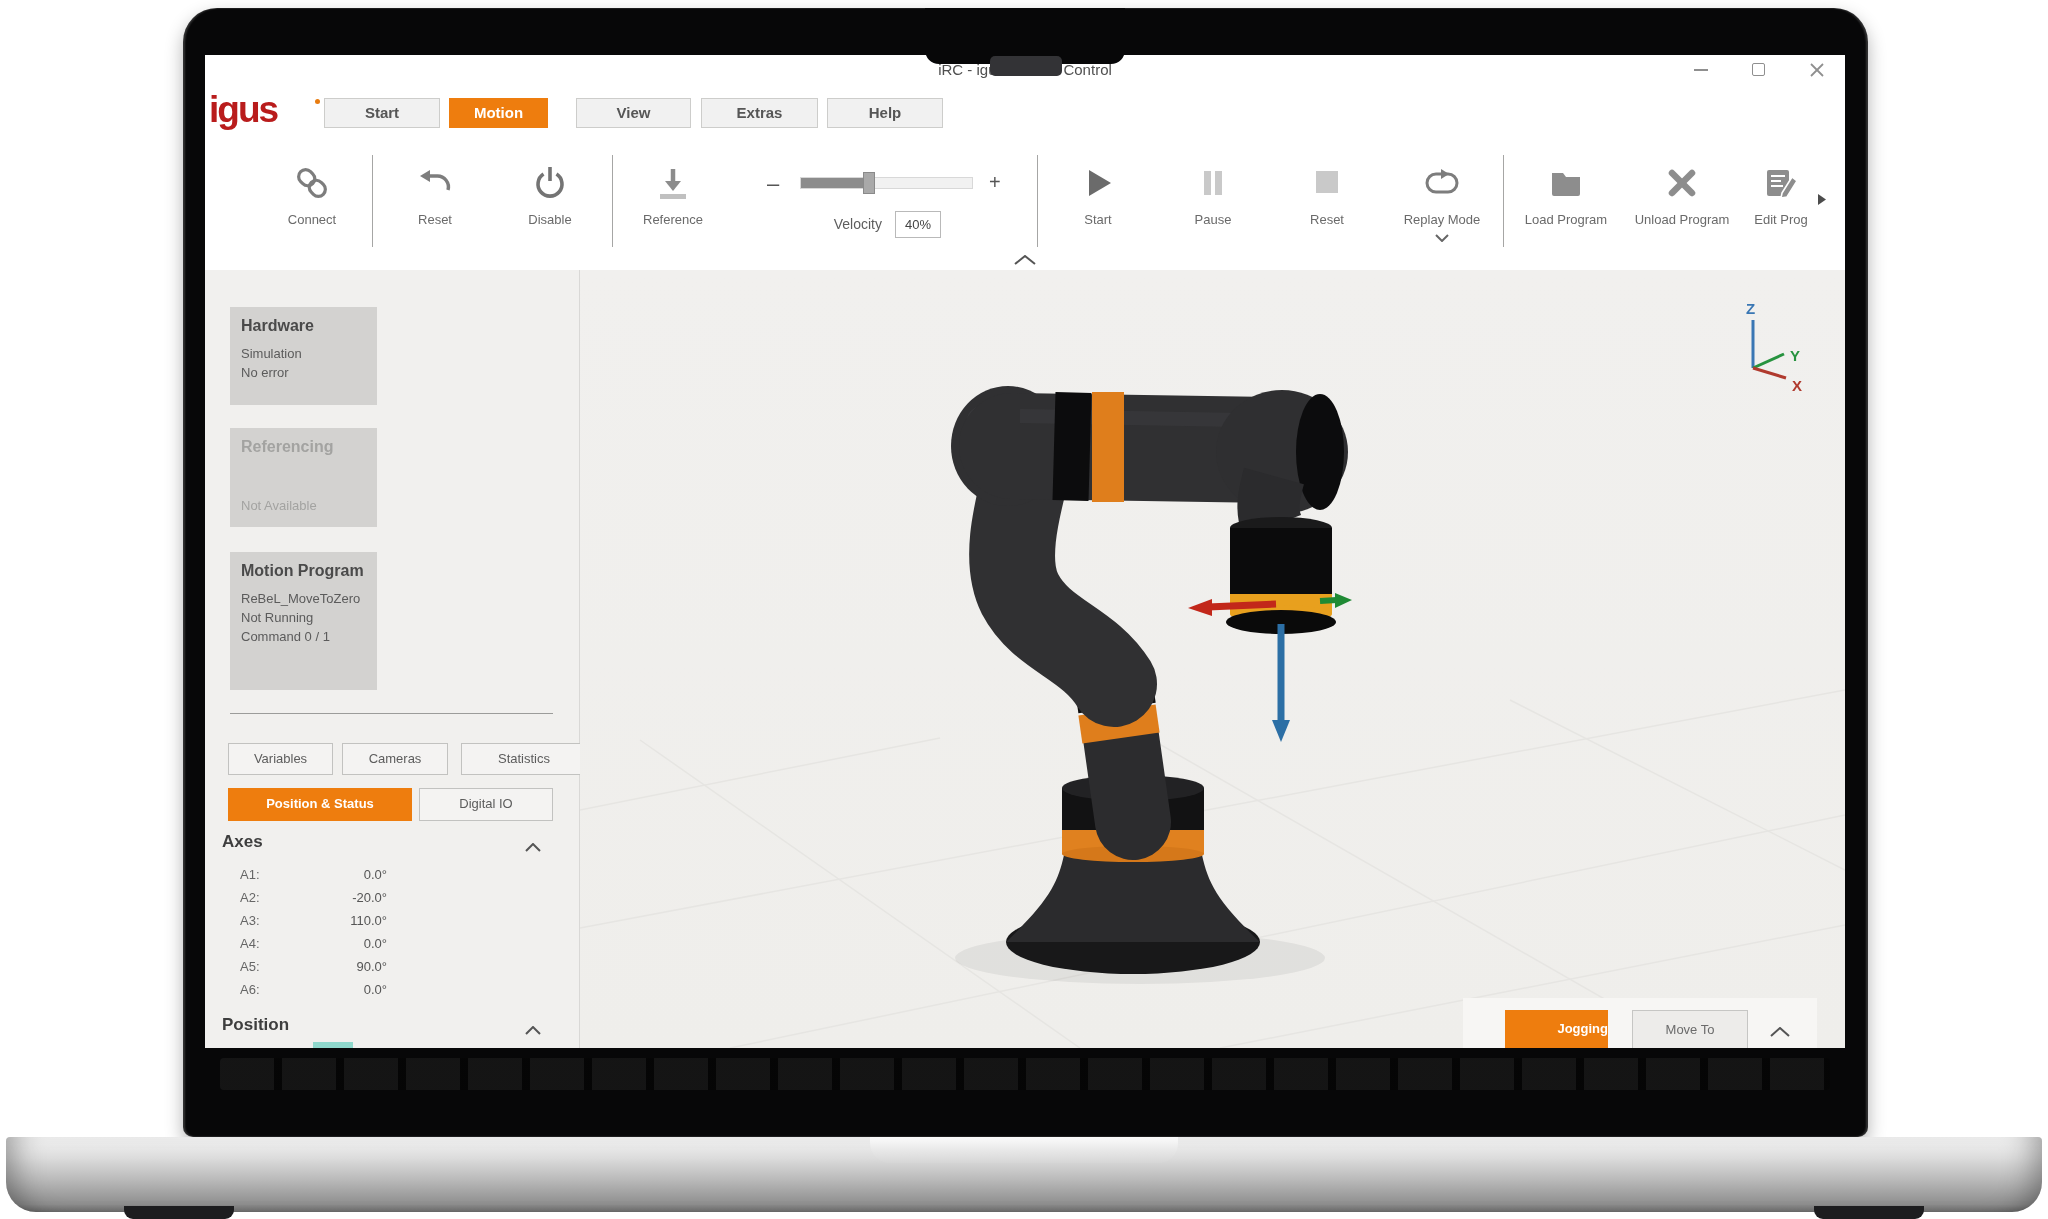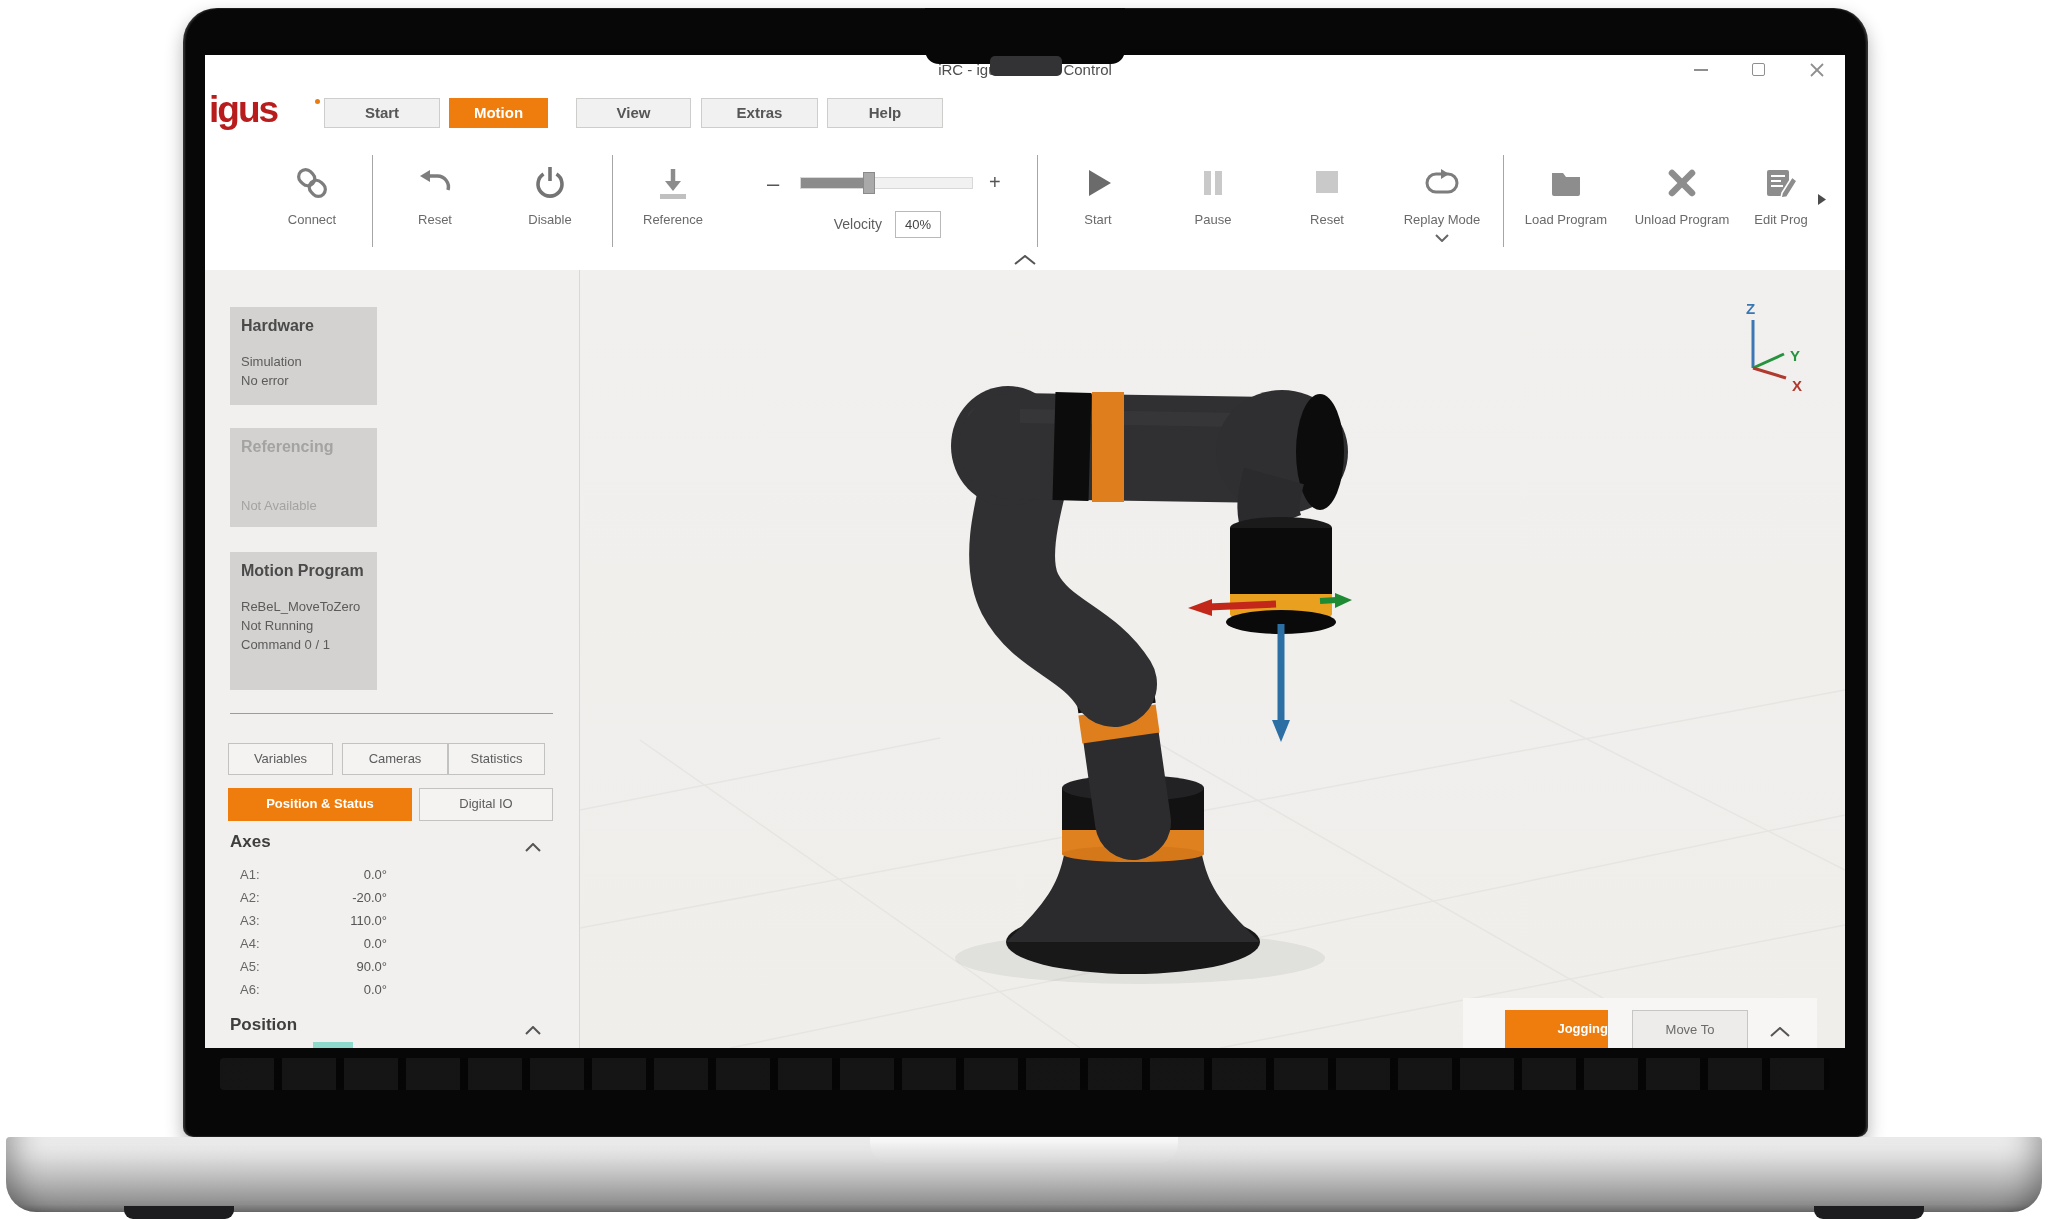--- a/index.html
+++ b/index.html
@@ -68,31 +68,31 @@
   .tb-chevron { position:absolute; left:809px; top:111px; }
   .overflow-arrow { position:absolute; left:1612px; top:52px; }
   .replay-chev { display:block; margin-top:1px; }
 
   
   .content { position:absolute; left:0; top:215px; width:1640px; height:778px; }
   .sidebar { position:absolute; left:0; top:0; width:375px; height:778px; background:#f1f0ee;
              border-right:1px solid #d9d8d6; }
   .card { position:absolute; background:#d3d2d0; padding:8px 11px; }
   .card-title { font-size:16px; font-weight:bold; color:#4a4a4a; line-height:21px; }
-  .card-body { margin-top:16px; font-size:13px; color:#5b5b5b; line-height:19px; }
+  .card-body { margin-top:8px; font-size:13px; color:#5b5b5b; line-height:19px; }
   .card-body.tight { margin-top:14px; }
   .muted .card-title, .muted .card-body { color:#a3a3a1; }
   .ref-card { display:flex; flex-direction:column; justify-content:space-between; padding-bottom:12px; }
   .greenbar { position:absolute; right:0; top:0; bottom:0; width:9px; background:#2ca34a; }
   .speedrow { display:flex; justify-content:space-between; padding-right:10px; }
   .sdivider { position:absolute; left:25px; top:443px; width:323px; height:1px; background:#9c9c9a; }
   .stab { position:absolute; height:32px; line-height:30px; text-align:center; font-size:13px;
           color:#5c5c5c; background:#f4f3f2; border:1px solid #c2c2c0; }
   .stab.active { background:#ee7d0e; border-color:#ee7d0e; color:#fff; font-weight:bold; }
-  .sechead { position:absolute; left:25px; font-size:17px; font-weight:bold; color:#3e3e3e; }
+  .sechead { position:absolute; left:17px; font-size:17px; font-weight:bold; color:#3e3e3e; }
   .sec-chev { position:absolute; left:320px; }
   .axrow { position:absolute; left:35px; width:147px; height:23px; display:flex;
            justify-content:space-between; font-size:13px; color:#666; }
   .axv { color:#555; }
   .teal-sliver { position:absolute; left:108px; top:772px; width:40px; height:6px; background:#8fd8cc; }
 
   
   .view { position:absolute; left:375px; top:0; width:1265px; height:778px;
           background:linear-gradient(#f1f0ee,#efeeeb); }
   .view svg.scene { position:absolute; left:0; top:0; }
@@ -314,21 +314,21 @@
               <div>ReBeL_MoveToZero</div>
               <div>Not Running</div>
               <div>Command 0 / 1</div>
             </div>
           </div>
 
           <div class="sdivider"></div>
 
           <div class="stab" style="left:23px;top:473px;width:105px">Variables</div>
           <div class="stab" style="left:137px;top:473px;width:106px">Cameras</div>
-          <div class="stab" style="left:243px;top:473px;width:97px">Statistics</div>
+          <div class="stab" style="left:256px;top:473px;width:126px">Statistics</div>
           <div class="stab active" style="left:23px;top:518px;width:184px;height:33px">Position &amp; Status</div>
           <div class="stab" style="left:214px;top:518px;width:134px;height:33px">Digital IO</div>
 
           <div class="sechead" style="top:562px">Axes</div>
           <span class="sec-chev" style="top:568px">
             <svg width="16" height="9" viewBox="0 0 16 9">
                 <polyline points="1,8 8,1 15,8" fill="none" stroke="#555" stroke-width="2"></polyline>
               </svg>
           </span>
 

